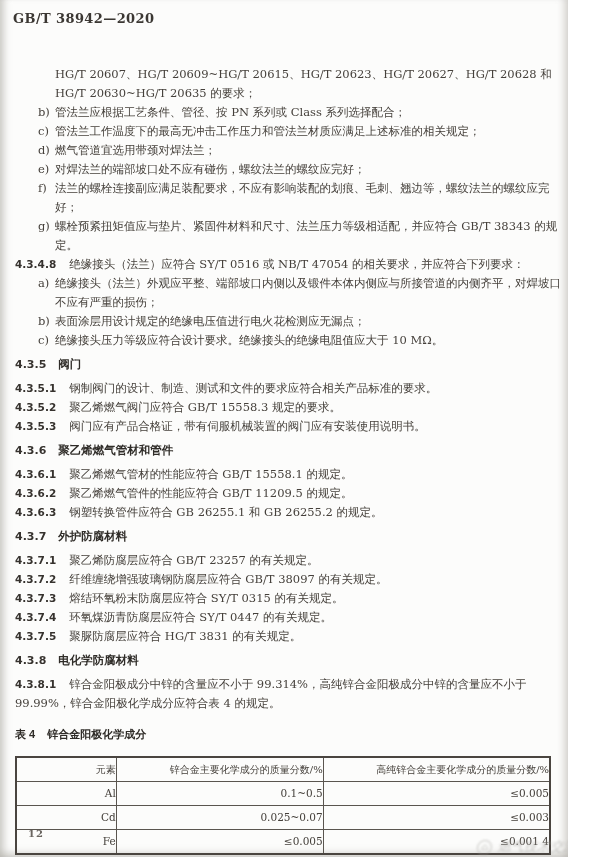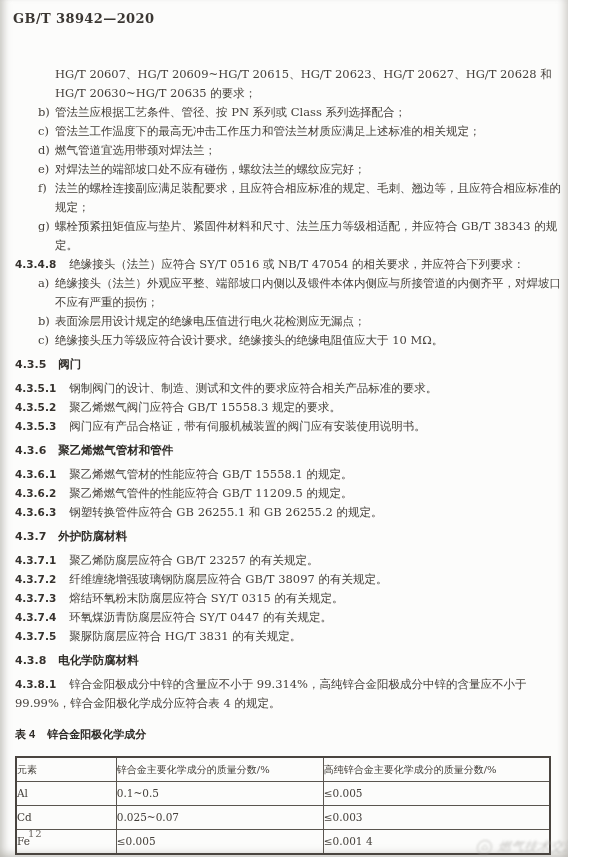--- a/index.html
+++ b/index.html
@@ -46,28 +46,28 @@
     font-weight:bold; font-size:11px; color:#2f2c28;
   }
   .tcap .tcap-t { margin-left:12px; }
   table.comp {
     border-collapse:collapse; width:536px;
     font-size:10.5px; color:#45403b;
     border:2px solid #4a4540;
   }
   table.comp th, table.comp td {
     border:1px solid #5a554f;
-    text-align:left; vertical-align:middle;
+    text-align:right; vertical-align:middle;
     font-weight:normal; padding:0; height:23px;
   }
   table.comp th { font-size:10px; }
   .c1 { width:100px; } .c2 { width:208px; } .c3 { width:228px; }
   .page-number {
     position:absolute; left:28px; bottom:18px;
-    font-size:10px; color:#6a6560; letter-spacing:1px;
+    font-size:10px; color:#6a6560; letter-spacing:1px;font-weight:bold;
   }
   .watermark {
     position:absolute; right:-8px; bottom:1px;
     display:flex; align-items:center; gap:6px;
     color:#a6a4a0; opacity:.6; filter:blur(0.8px);
     font-size:13px; font-style:italic; white-space:nowrap;
     transform:skewX(-6deg);
   }
   .wm-logo {
     display:inline-block; width:13px; height:13px;
@@ -97,21 +97,21 @@
     <div class="li">
       <span class="ln">d)</span>
       <span class="lt">燃气管道宜选用带颈对焊法兰；</span>
     </div>
     <div class="li">
       <span class="ln">e)</span>
       <span class="lt">对焊法兰的端部坡口处不应有碰伤，螺纹法兰的螺纹应完好；</span>
     </div>
     <div class="li">
       <span class="ln">f)</span>
-      <span class="lt">法兰的螺栓连接副应满足装配要求，且应符合相应标准的规定、毛刺、翘边等，且应符合相应标准的规定；</span>
+      <span class="lt">法兰的螺栓连接副应满足装配要求，不应有影响装配的划痕、毛刺、翘边等，螺纹法兰的螺纹应完好；</span>
     </div>
     <div class="li">
       <span class="ln">g)</span>
       <span class="lt">螺栓预紧扭矩值应与垫片、紧固件材料和尺寸、法兰压力等级相适配，并应符合 GB/T 38343 的规定。</span>
     </div>
 
     <p class="clause"><b class="cn">4.3.4.8</b><span>绝缘接头（法兰）应符合 SY/T 0516 或 NB/T 47054 的相关要求，并应符合下列要求：</span></p>
 
     <div class="li">
       <span class="ln">a)</span>

